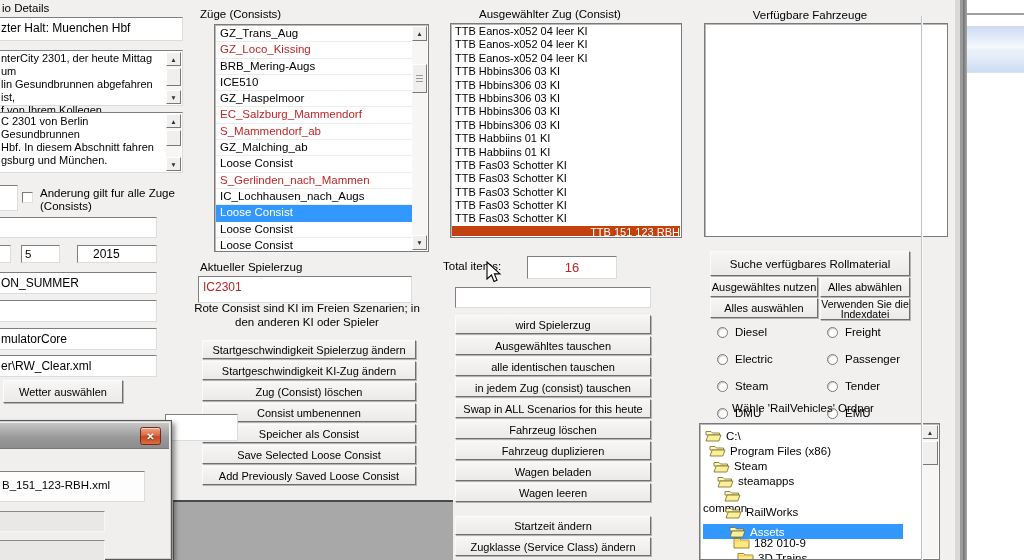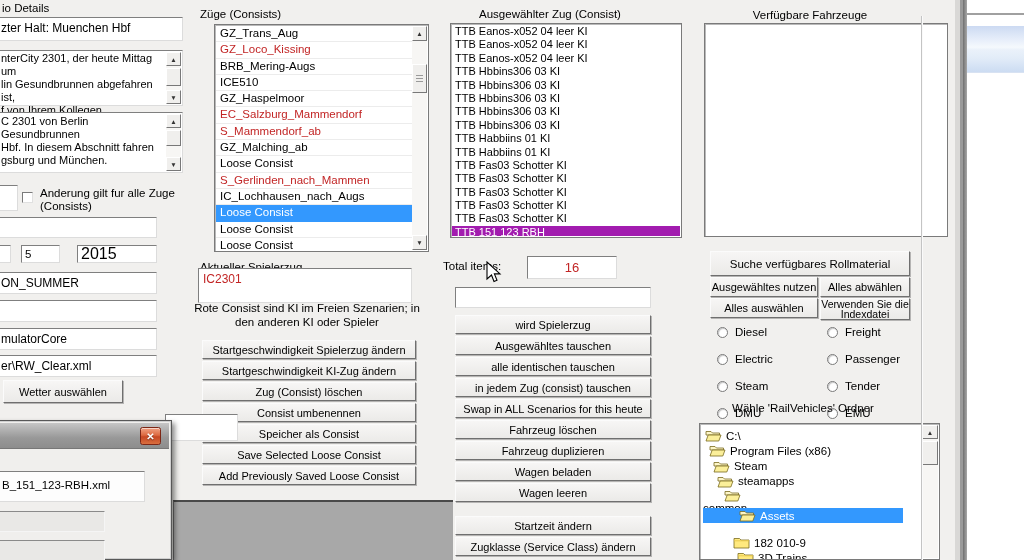--- a/index.html
+++ b/index.html
@@ -13,21 +13,21 @@
   .btn{background:linear-gradient(#f7f6f5,#ebeae8);border:1px solid;border-color:#fbfbfb #6f6f6f #6f6f6f #fbfbfb;
        box-shadow:1px 1px 0 rgba(70,70,70,.35);box-sizing:border-box;display:flex;align-items:center;justify-content:center;
        font-size:11px;white-space:nowrap;overflow:hidden;cursor:default;}
   .vbtn{height:19px;margin-bottom:2px;width:100%;}
   .listbox{background:#fff;border:1px solid #7a7a7a;box-shadow:inset 1px 1px 0 #b9b9b9;box-sizing:border-box;overflow:hidden;margin-left:16px;}
   .zrow{height:16.3px;line-height:15.5px;font-size:11.5px;padding-left:4px;border-bottom:1px solid #ececec;
         box-sizing:border-box;white-space:nowrap;overflow:hidden;}
   .zrow.red{color:#c22525;}
   .zrow.sel{background:#3398fe;color:#fff;border-bottom:none;}
   .srow{height:13.4px;line-height:13px;font-size:11px;padding-left:3px;box-sizing:border-box;white-space:nowrap;overflow:hidden;}
-  .srow.sel{background:#a21caf;color:#fff;}
+  .srow.sel{background:#c2410c;color:#fff;text-align:right;}
   .sb{position:absolute;background:#f7f6f4;}
   .sbb{position:absolute;background:#f0efed;border:1px solid;border-color:#ffffff #787878 #787878 #ffffff;
        box-sizing:border-box;display:flex;align-items:center;justify-content:center;font-size:6.5px;color:#333;}
   .sbthumb{position:absolute;background:#f0efed;border:1px solid;border-color:#ffffff #787878 #787878 #ffffff;box-sizing:border-box;}
   .grip{position:absolute;left:3px;right:3px;top:50%;height:7px;margin-top:-4px;
         background:repeating-linear-gradient(#9a9a9a 0 1px,transparent 1px 3px);}
   .chk{width:11px;height:11px;background:#fff;border:1px solid;border-color:#7a7a7a #e0e0e0 #e0e0e0 #7a7a7a;box-sizing:border-box;}
   .radio{width:11px;height:11px;border-radius:50%;background:#fff;border:1px solid #7a7a7a;
          box-shadow:inset 1px 1px 1px rgba(0,0,0,.22);box-sizing:border-box;flex:none;}
   .radrow{display:flex;align-items:center;gap:7px;font-size:11.5px;height:12px;}
@@ -81,21 +81,21 @@
   <div class="abs lbl preline" style="left:40px;top:187px;line-height:13px;">Anderung gilt fur alle Zuge
 (Consists)</div>
 
   <div class="abs sunken" style="left:-10px;top:217px;width:167px;height:21px;"></div>
 
   <div class="abs sunken" style="left:-10px;top:245px;width:21px;height:18px;"></div>
   <div class="abs sunken" style="left:21px;top:245px;width:39px;height:18px;">
     <div class="fieldtext" style="padding-left:3px;font-size:11.5px;line-height:16px;">5</div>
   </div>
   <div class="abs sunken" style="left:77px;top:245px;width:80px;height:18px;">
-    <div class="fieldtext" style="padding-left:3px;font-size:16px;line-height:16px;">2015</div>
+    <div class="fieldtext" style="padding-left:15px;font-size:12px;line-height:16px;">2015</div>
   </div>
 
   <div class="abs sunken" style="left:-10px;top:272px;width:167px;height:22px;">
     <div class="fieldtext" style="padding-left:10px;">ON_SUMMER</div>
   </div>
   <div class="abs sunken" style="left:-10px;top:300px;width:167px;height:22px;"></div>
   <div class="abs sunken" style="left:-10px;top:328px;width:167px;height:22px;">
     <div class="fieldtext" style="padding-left:10px;">mulatorCore</div>
   </div>
   <div class="abs sunken" style="left:-10px;top:355px;width:167px;height:22px;">
@@ -124,21 +124,21 @@
     <div class="sb" style="right:1px;top:1px;bottom:1px;width:15px;">
       <div class="sbb" style="left:0;top:0;width:15px;height:15px;">▲</div>
       <div class="sbthumb" style="left:0;top:38px;width:15px;height:29px;">
           <div class="grip"></div>
         </div>
       <div class="sbb" style="left:0;bottom:0;width:15px;height:15px;">▼</div>
     </div>
   </div>
 
   <div class="abs lbl" style="left:200px;top:261px;">Aktueller Spielerzug</div>
-  <div class="abs sunken" style="left:198px;top:268px;width:214px;height:35px;">
+  <div class="abs sunken" style="left:198px;top:276px;width:214px;height:27px;">
     <div class="fieldtext" style="padding-left:4px;color:#c22525;">IC2301</div>
   </div>
   <div class="abs preline" style="left:193px;top:301px;width:228px;text-align:center;font-size:11.5px;line-height:14px;">Rote Consist sind KI im Freien Szenarien; in
 den anderen KI oder Spieler</div>
 
   <div class="abs" id="consist-buttons" style="left:202px;top:340px;width:214px;">
       <div class="btn vbtn">Startgeschwindigkeit Spielerzug ändern</div>
       <div class="btn vbtn">Startgeschwindigkeit KI-Zug ändern</div>
       <div class="btn vbtn">Zug (Consist) löschen</div>
       <div class="btn vbtn">Consist umbenennen</div>
@@ -287,21 +287,21 @@
         </div>
         <div class="treerow" style="top: 79.5px; left: 2px;">
           <span style="margin-left: 22px; margin-right: 4px; display: inline-flex;">
             <svg width="17" height="13" viewBox="0 0 17 13">
               <path d="M1 2.5 h5 l1.5 1.5 h7 v2 h-13.5z" fill="#fdf6c8" stroke="#7a6b1e" stroke-width="0.8"></path>
               <path d="M1 12 L3.2 6 H16 L13.8 12 Z" fill="#fbef9a" stroke="#7a6b1e" stroke-width="0.8"></path>
             </svg>
           </span>
           <span>RailWorks</span>
         </div>
-        <div class="treerow sel" style="top: 83px; padding-left: 10px;">
+        <div class="treerow sel" style="top: 99px;">
           <span style="margin-left: 26px; margin-right: 4px; display: inline-flex;">
             <svg width="17" height="13" viewBox="0 0 17 13">
               <path d="M1 2.5 h5 l1.5 1.5 h7 v2 h-13.5z" fill="#fdf6c8" stroke="#7a6b1e" stroke-width="0.8"></path>
               <path d="M1 12 L3.2 6 H16 L13.8 12 Z" fill="#fbef9a" stroke="#7a6b1e" stroke-width="0.8"></path>
             </svg>
           </span>
           <span>Assets</span>
         </div>
         <div class="treerow" style="top: 110.1px; left: 2px;">
           <span style="margin-left: 30px; margin-right: 4px; display: inline-flex;">

